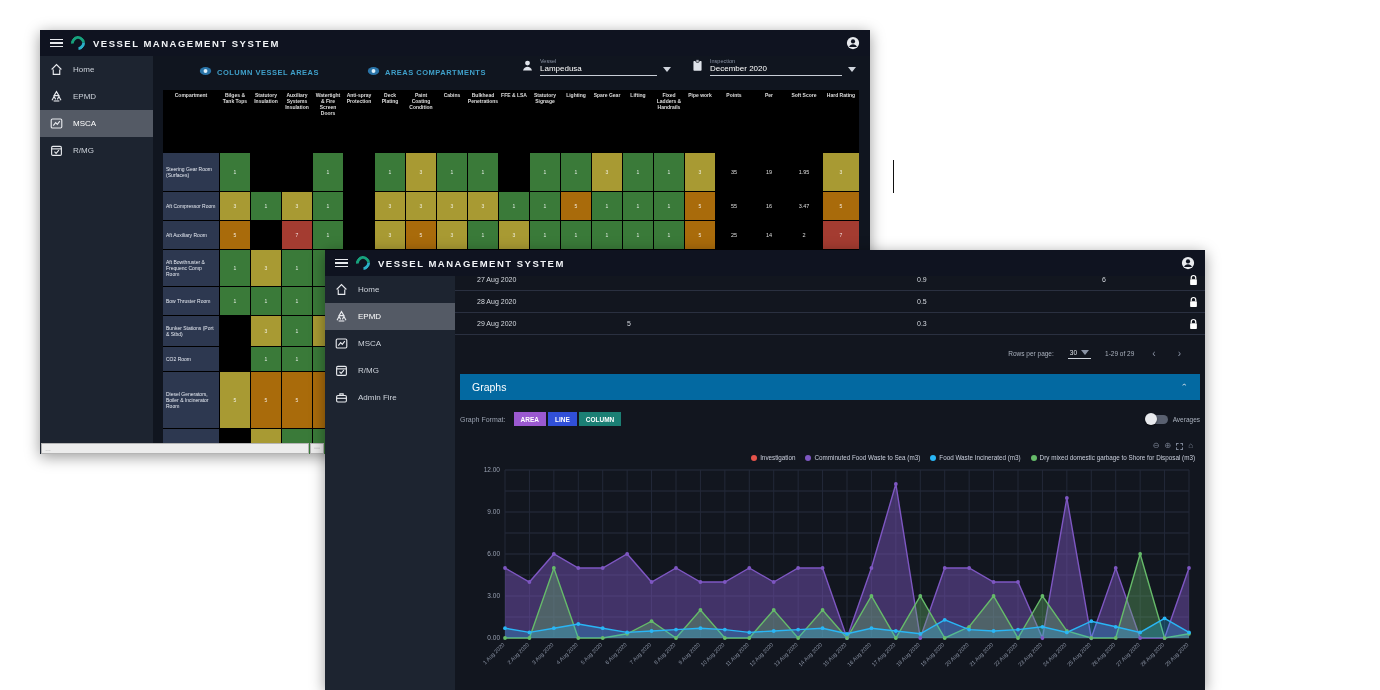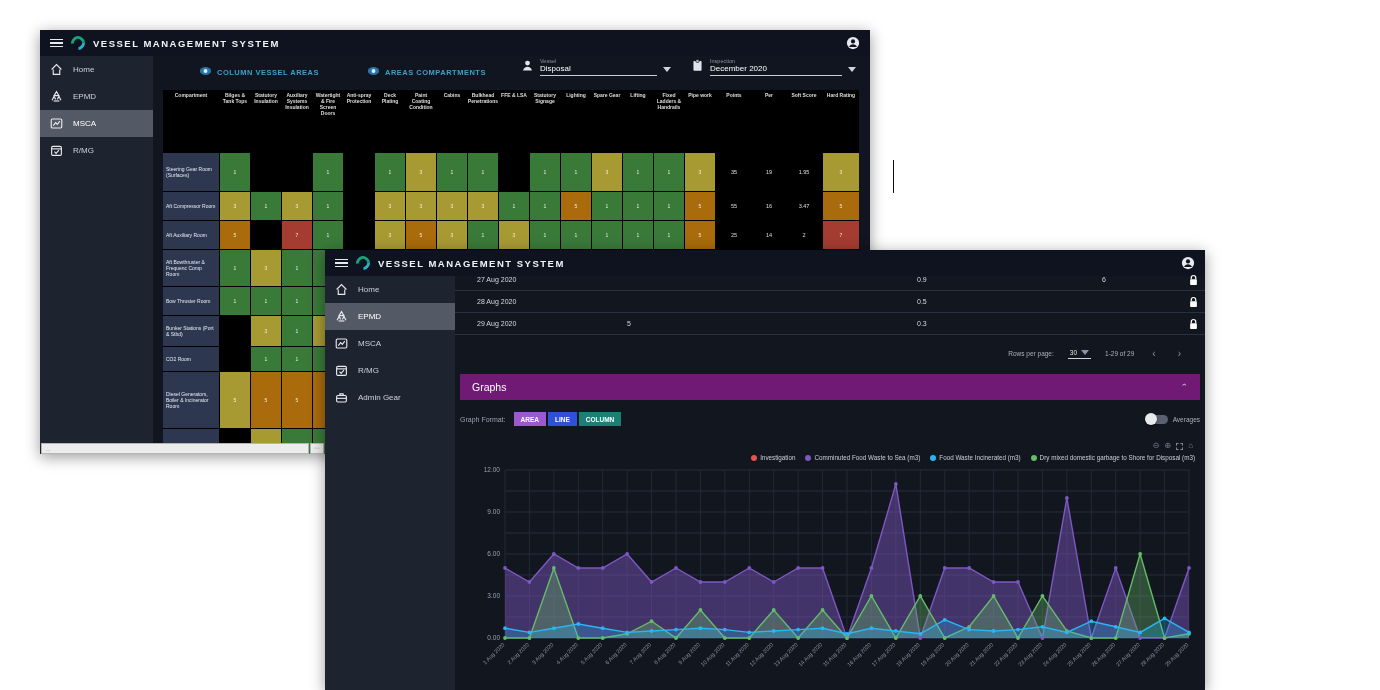--- a/index.html
+++ b/index.html
@@ -47,21 +47,21 @@
   
   .ft-rows { position:absolute; left:0; top:0; right:0; }
   .ft-row { display:grid; grid-template-columns:20px 150px 290px 185px 65px 40px; align-items:center; height:22px; border-bottom:1px solid #2a3040; color:#d4d8df; font-size:7px; }
   .ft-row .c { padding-left:2px; }
   .ft-lock { display:flex; justify-content:flex-end; padding-right:6px; }
 
   .pagination { position:absolute; right:20px; top:72px; display:flex; align-items:center; gap:14px; color:#aab1bd; font-size:6.5px; }
   .rpp-select { display:flex; align-items:center; gap:4px; border-bottom:1px solid #cfd4dc; padding:0 2px 2px 2px; color:#dfe3e9; cursor:pointer; }
   .pg-chev { font-size:10px; color:#8a93a5; cursor:pointer; padding:0 4px; }
 
-  .graphs-bar { position:absolute; left:5px; right:5px; top:98px; height:26px; background:#701a75; display:flex; align-items:center; padding:0 12px; color:#fff; font-size:10.5px; }
+  .graphs-bar { position:absolute; left:5px; right:5px; top:98px; height:26px; background:#0369a1; display:flex; align-items:center; padding:0 12px; color:#fff; font-size:10.5px; }
   .graphs-bar .chev-up { margin-left:auto; color:#e8eaee; font-size:9px; cursor:pointer; transform:scaleY(.8); }
 
   .graph-controls { position:absolute; left:5px; right:5px; top:134px; height:18px; display:flex; align-items:center; }
   .gc-label { color:#9aa2b0; font-size:7px; margin-right:8px; }
   .fmt-btn { height:14px; padding:0 7px; font-size:6.5px; font-weight:bold; color:#fff; display:flex; align-items:center; margin-right:2px; cursor:pointer; border:none; }
   .toggle-wrap { margin-left:auto; display:flex; align-items:center; gap:5px; }
   .toggle { width:22px; height:9px; border-radius:5px; background:#596070; position:relative; cursor:pointer; }
   .toggle .knob { position:absolute; left:-1px; top:-2px; width:12px; height:12px; border-radius:50%; background:#e8eaee; box-shadow:0 1px 2px rgba(0,0,0,.5); }
   .toggle-label { color:#aab1bd; font-size:6.5px; }
 
@@ -148,21 +148,21 @@
               </svg></span>
           <span>AREAS COMPARTMENTS</span>
         </div>
         <div class="dropdown" style="left:368px; width:150px">
           <span><svg width="13" height="13" viewBox="0 0 16 16">
                 <circle cx="8" cy="5" r="3" fill="#dfe3ea"></circle>
                 <path d="M2.5 14c.9-3 3-4.5 5.5-4.5s4.6 1.5 5.5 4.5z" fill="#dfe3ea"></path>
               </svg></span>
           <div class="dd-text" style="flex:1">
             <span class="dd-label">Vessel</span>
-            <span class="dd-value">Disposal</span>
+            <span class="dd-value">Lampedusa</span>
             <span class="dd-underline"></span>
           </div>
           <span class="caret"></span>
         </div>
         <div class="dropdown" style="left:538px; width:165px">
           <span><svg width="13" height="13" viewBox="0 0 16 16">
                 <rect x="3" y="2.5" width="10" height="12" rx="1" fill="#dfe3ea"></rect>
                 <rect x="6" y="1" width="4" height="3" rx="1" fill="#dfe3ea" stroke="#10151f"></rect>
               </svg></span>
           <div class="dd-text" style="flex:1">
@@ -441,21 +441,21 @@
             <path d="M5.5 9.5 7.5 11.5 11 7.5" fill="none" stroke="#e8eaee" stroke-width="1.4"></path>
           </svg>
           <span>R/MG</span>
         </div>
         <div class="side-item">
           <svg width="13" height="13" viewBox="0 0 16 16">
             <rect x="2" y="5.5" width="12" height="8" rx="1.5" fill="none" stroke="#e8eaee" stroke-width="1.4"></rect>
             <path d="M6 5.5V3.5h4v2" fill="none" stroke="#e8eaee" stroke-width="1.4"></path>
             <path d="M2 9h12" fill="none" stroke="#e8eaee" stroke-width="1.4"></path>
           </svg>
-          <span>Admin Gear</span>
+          <span>Admin Fire</span>
         </div>
       </div>
     <div class="main">
       <div class="ft-rows" id="ft-rows" style="margin-top:-7px">
           <div class="ft-row">
             <span></span>
             <span class="c">27 Aug 2020</span>
             <span class="c"></span>
             <span class="c">0.9</span>
             <span class="c">6</span>

